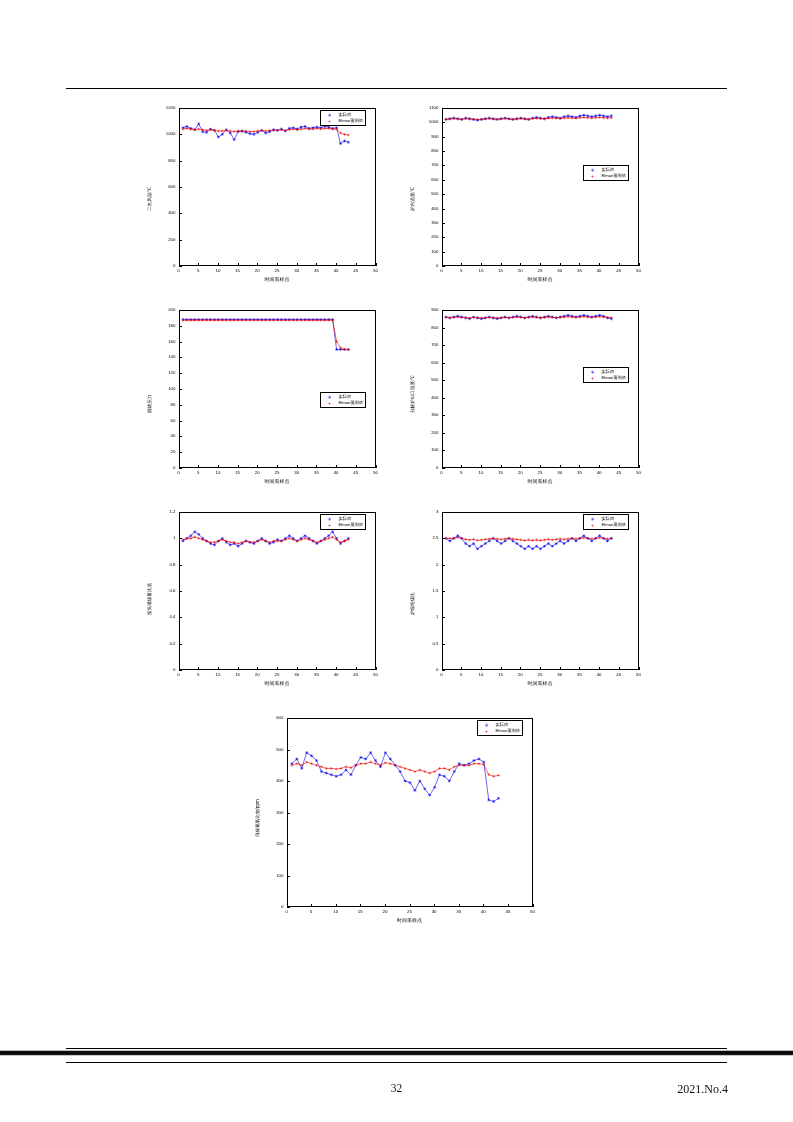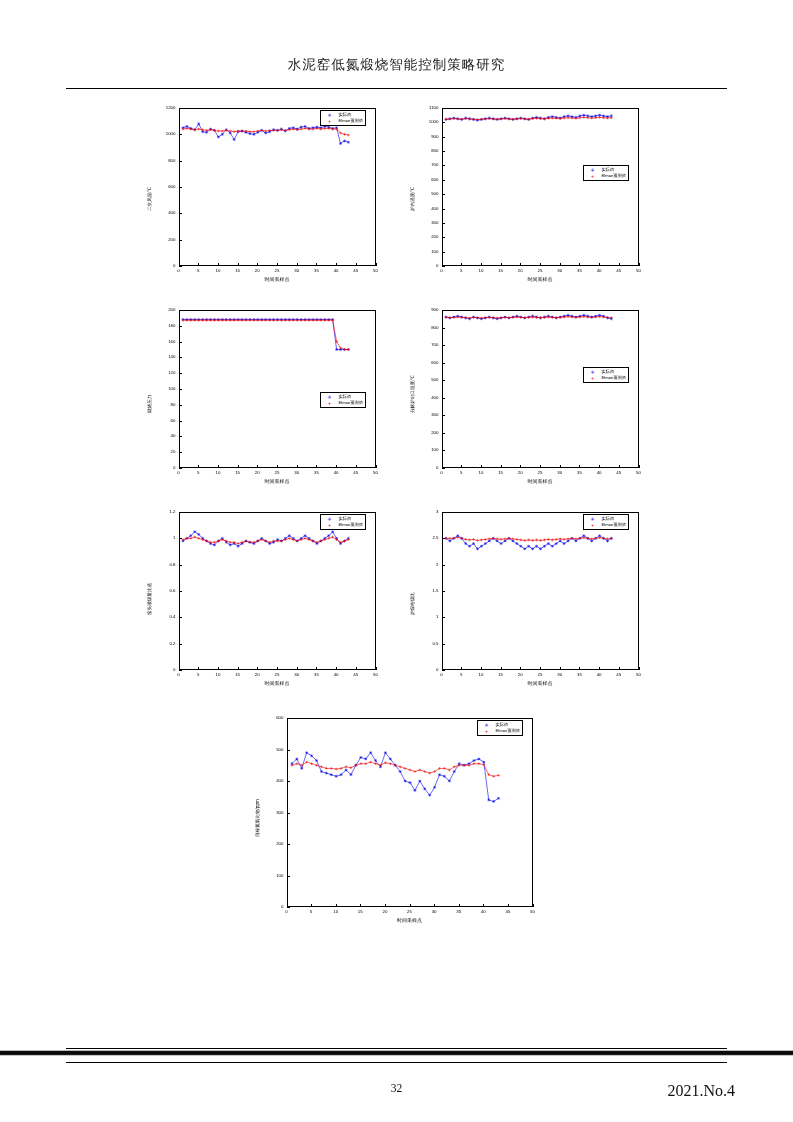--- a/index.html
+++ b/index.html
@@ -184,31 +184,30 @@
     top: 1082px;
     left: 0;
     width: 793px;
     text-align: center;
     font-size: 11.5px;
     color: #111;
   }
   .issue {
     position: absolute;
     top: 1082px;
-    right: 58px;
-    font-size: 16px;
+    right: 65px;
+    font-size: 12px;
     color: #111;
   }
 </style>
 </head>
 <body>
 
 <div class="page">
 
-  <div class="header">水泥窑低氮煅烧智能控制策略研究</div>
   <div class="header-rule"></div>
 
   <div class="figure-area">
     <div class="chart-row">
       <div class="chart" id="c0">
           <div class="plot-box" style="left: 36px; top: 8px; width: 197px; height: 158px;"></div>
           <div class="tick" style="left: 36px; top: 166px; width: 3px; height: 1px;"></div>
           <div class="tick-label-y" style="left: 8px; width: 25px; top: 163px;">0</div>
           <div class="tick" style="left: 36px; top: 139.667px; width: 3px; height: 1px;"></div>
           <div class="tick-label-y" style="left: 8px; width: 25px; top: 136.667px;">200</div>

